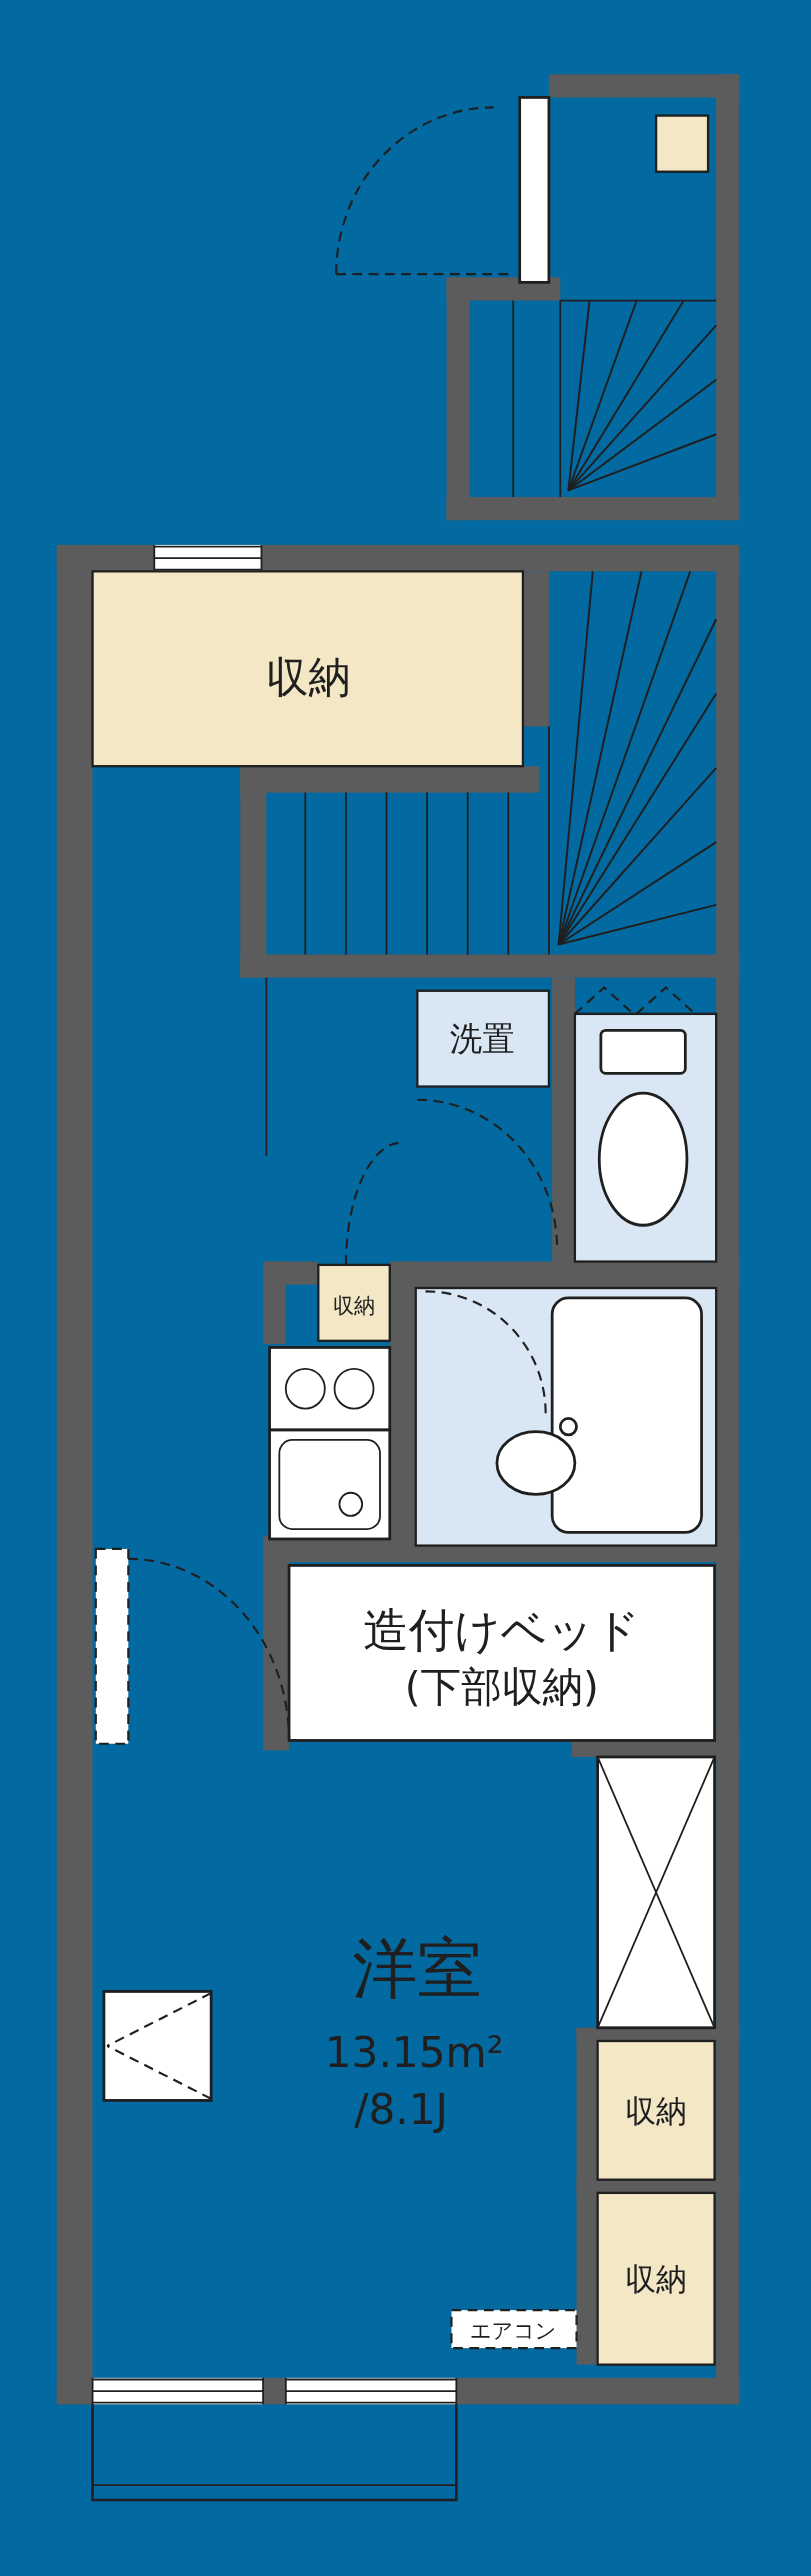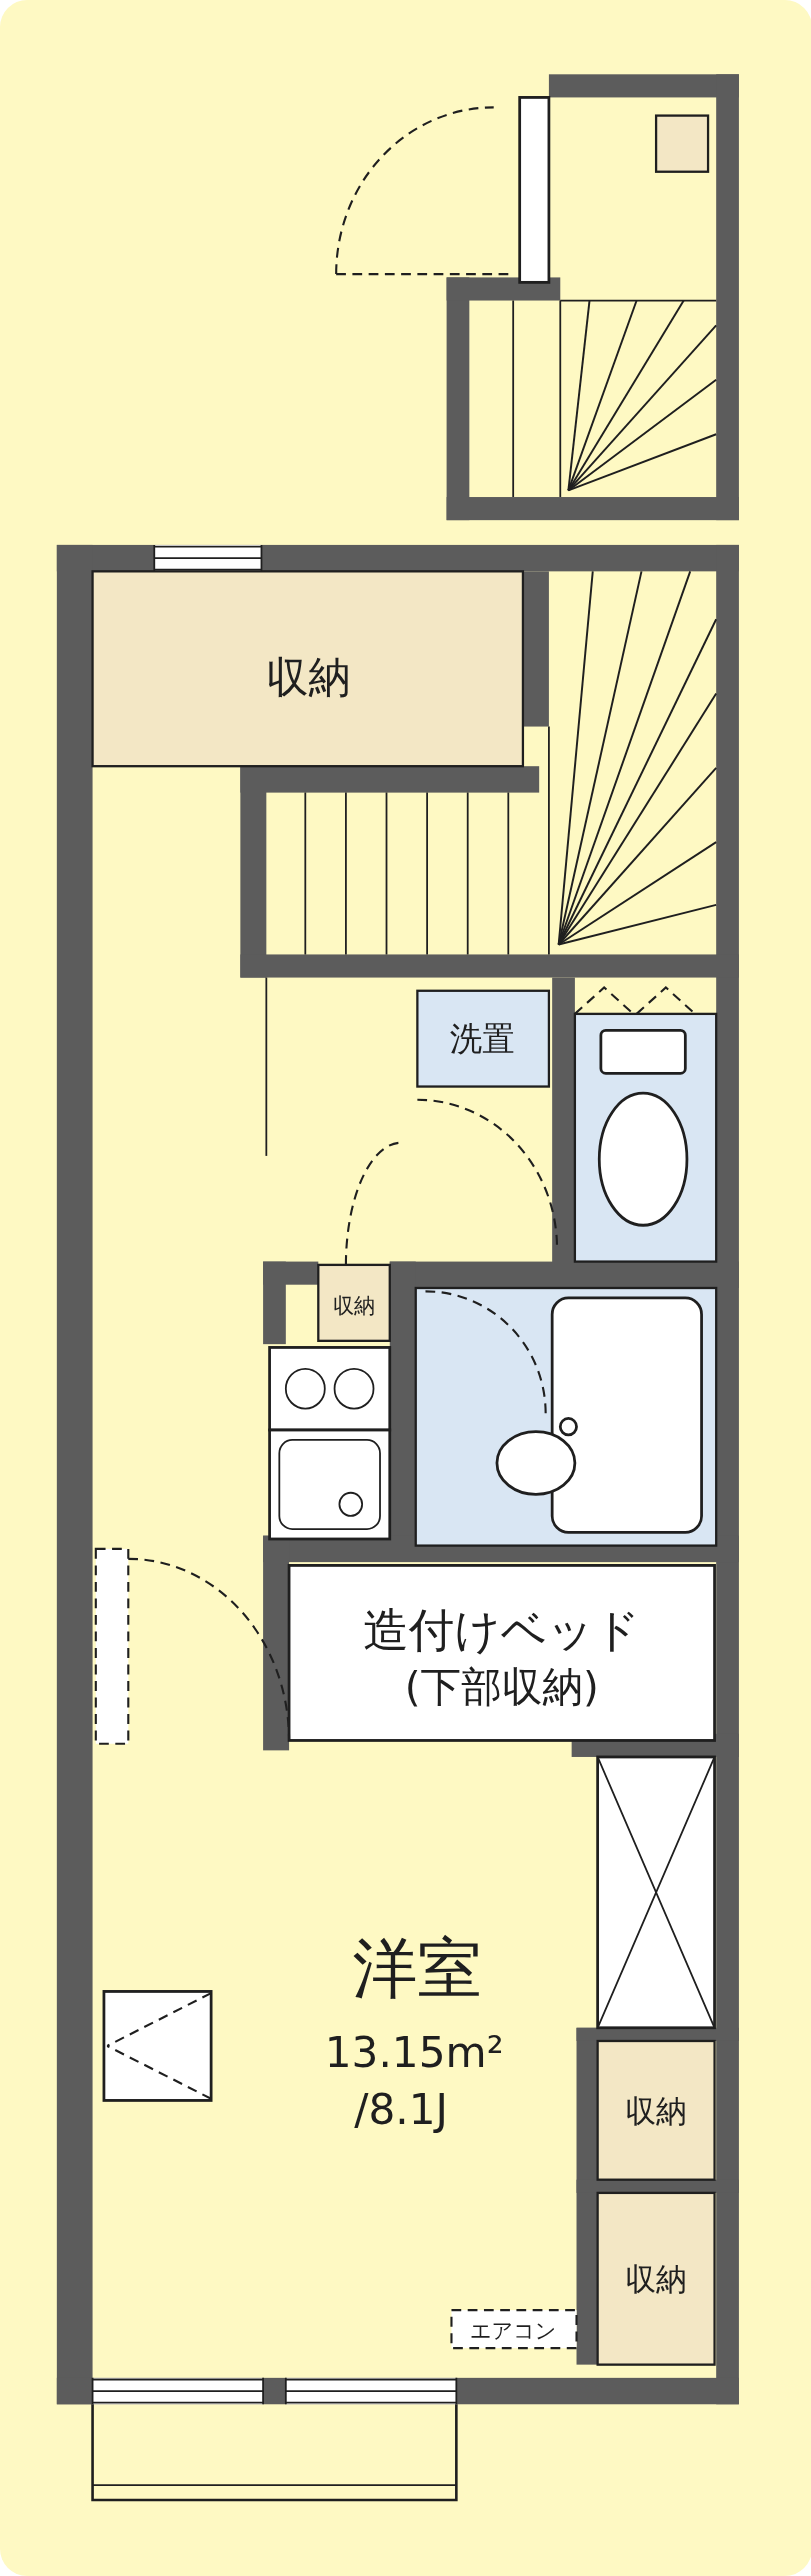--- a/index.html
+++ b/index.html
@@ -1,17 +1,17 @@
 <!DOCTYPE html>
 <html style="--wall: #5c5c5c; --line: #1f1f1f; --storage: #f3e7c5; --water: #d9e6f3; --bg: #ffffff;font-size:14.5px"><head>
 <meta charset="utf-8">
 <title>Floor Plan</title>
 <style>
   html,body{margin:0;padding:0;background:#fff;}
-  .plan-wrap{width:812px;height:2576px;position:relative;background:#fef9c3;border-radius:27px;}
+  .plan-wrap{width:812px;height:2576px;position:relative;background:#0369a1;}
   svg{display:block;}
   text{font-family:"DejaVu Sans","Liberation Sans",sans-serif;fill:var(--line,#1f1f1f);}
   .wall{fill:var(--wall,#5c5c5c);}
   .beige{fill:var(--storage,#f3e7c5);stroke:var(--line,#1f1f1f);stroke-width:1.4;}
   .blue{fill:var(--water,#d9e6f3);stroke:var(--line,#1f1f1f);stroke-width:1.4;}
   .ln{stroke:var(--line,#1f1f1f);stroke-width:1.6;fill:none;}
   .lnthin{stroke:var(--line,#1f1f1f);stroke-width:1.1;fill:none;}
   .lnw{stroke:var(--line,#1f1f1f);stroke-width:1.7;fill:#fff;}
   .dash{stroke:var(--line,#1f1f1f);stroke-width:1.3;fill:none;stroke-dasharray:6 4;}
   .dashw{stroke:var(--line,#1f1f1f);stroke-width:1.3;fill:#fff;stroke-dasharray:6 4;}

